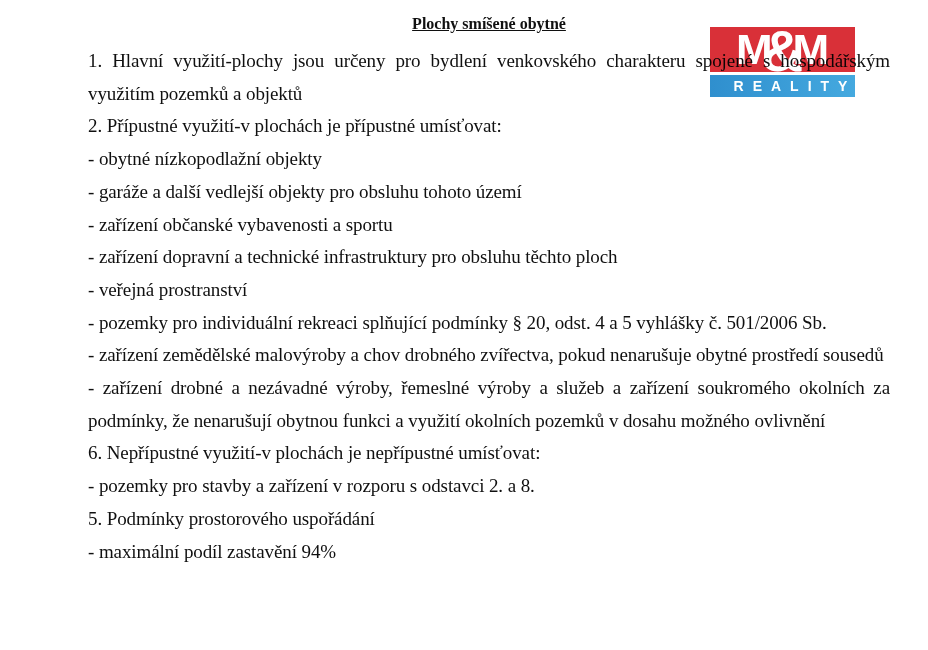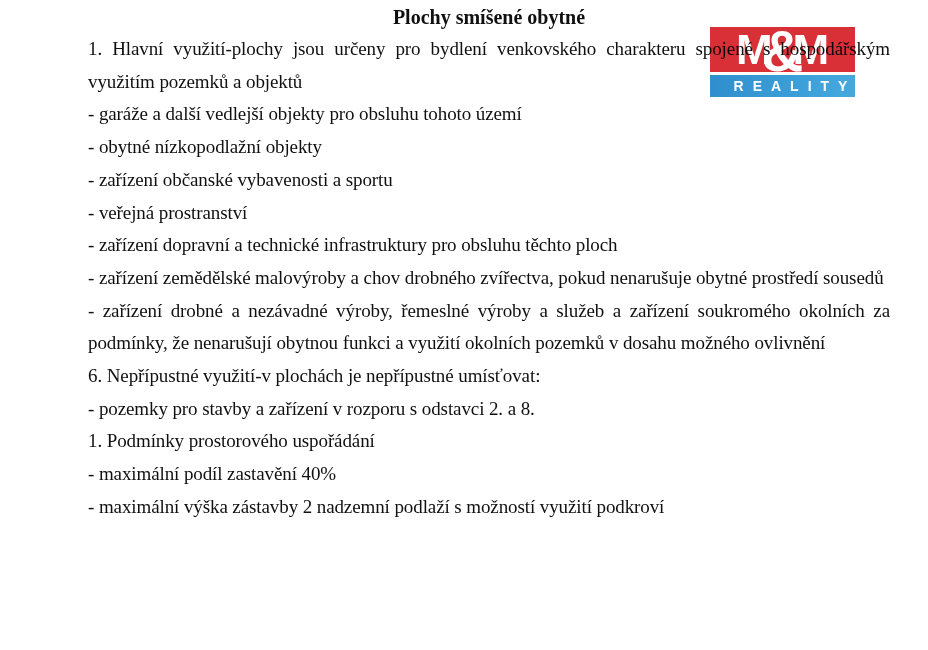--- a/index.html
+++ b/index.html
@@ -16,24 +16,25 @@
   }
   .doc {
     position: absolute;
     left: 88px;
     top: 2px;
     width: 802px;
     font-family: "Liberation Serif", "DejaVu Serif", serif;
     color: #101010;
   }
   .doc-title {
-    margin: 0;
-    font-size: 20px;
+    margin: 6px;
+    font-size: 16px;
     line-height: 31px;
     font-weight: bold;
+    text-decoration: underline;
     text-align: center;
   }
   .para {
     margin: 0;
     font-size: 19px;
     line-height: 32.7px;
     text-align: justify;
     text-align-last: left;
     letter-spacing: -0.1px;
   }
@@ -90,32 +91,33 @@
 </style>
 </head>
 <body>
 
 <div class="page">
 
   <div class="doc">
     <h1 class="doc-title">Plochy smíšené obytné</h1>
     <div id="paragraphs">
         <p class="para">1. Hlavní využití-plochy jsou určeny pro bydlení venkovského charakteru spojené s hospodářským využitím pozemků a objektů</p>
+        <p class="para">2. Přípustné využití-v plochách je přípustné umísťovat:</p>
+        <p class="para">- obytné nízkopodlažní objekty</p>
         <p class="para">- garáže a další vedlejší objekty pro obsluhu tohoto území</p>
-        <p class="para">- obytné nízkopodlažní objekty</p>
         <p class="para">- zařízení občanské vybavenosti a sportu</p>
+        <p class="para">- zařízení dopravní a technické infrastruktury pro obsluhu těchto ploch</p>
         <p class="para">- veřejná prostranství</p>
-        <p class="para">- zařízení dopravní a technické infrastruktury pro obsluhu těchto ploch</p>
+        <p class="para">- pozemky pro individuální rekreaci splňující podmínky § 20, odst. 4 a 5 vyhlášky č. 501/2006 Sb.</p>
         <p class="para">- zařízení zemědělské malovýroby a chov drobného zvířectva, pokud nenarušuje obytné prostředí sousedů</p>
         <p class="para">- zařízení drobné a nezávadné výroby, řemeslné výroby a služeb a zařízení soukromého okolních za podmínky, že nenarušují obytnou funkci a využití okolních pozemků v dosahu možného ovlivnění</p>
         <p class="para">6. Nepřípustné využití-v plochách je nepřípustné umísťovat:</p>
         <p class="para">- pozemky pro stavby a zařízení v rozporu s odstavci 2. a 8.</p>
-        <p class="para">1. Podmínky prostorového uspořádání</p>
-        <p class="para">- maximální podíl zastavění 40%</p>
-        <p class="para">- maximální výška zástavby 2 nadzemní podlaží s možností využití podkroví</p>
+        <p class="para">5. Podmínky prostorového uspořádání</p>
+        <p class="para">- maximální podíl zastavění 94%</p>
       </div>
   </div>
 
   <div class="logo">
     <div class="logo-top" style="background: rgb(217, 48, 56);">
       <span class="logo-m">M</span>
       <span class="logo-amp">&amp;</span>
       <span class="logo-m">M</span>
     </div>
     <div class="logo-bottom" style="background: linear-gradient(90deg, rgb(47, 143, 206), rgb(69, 169, 223));">REALITY</div>

